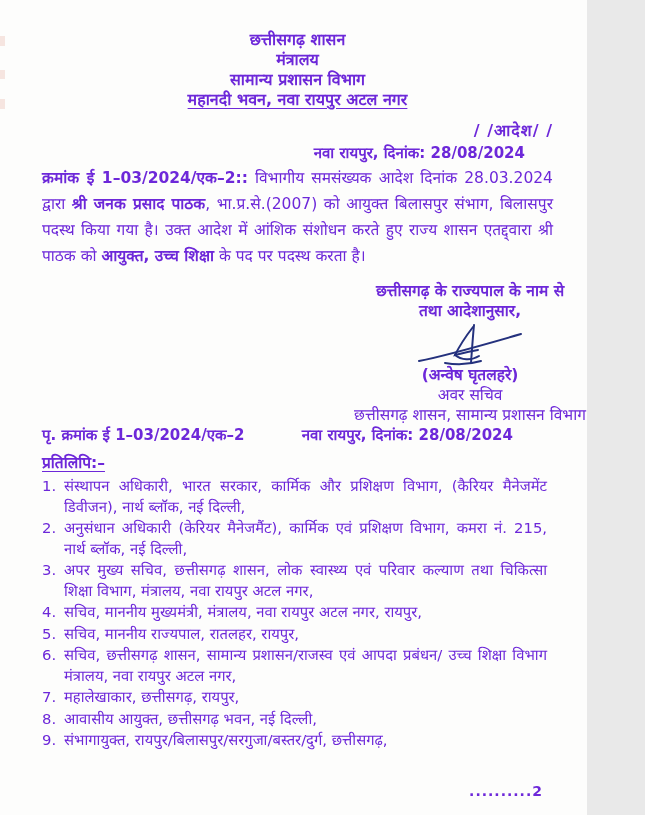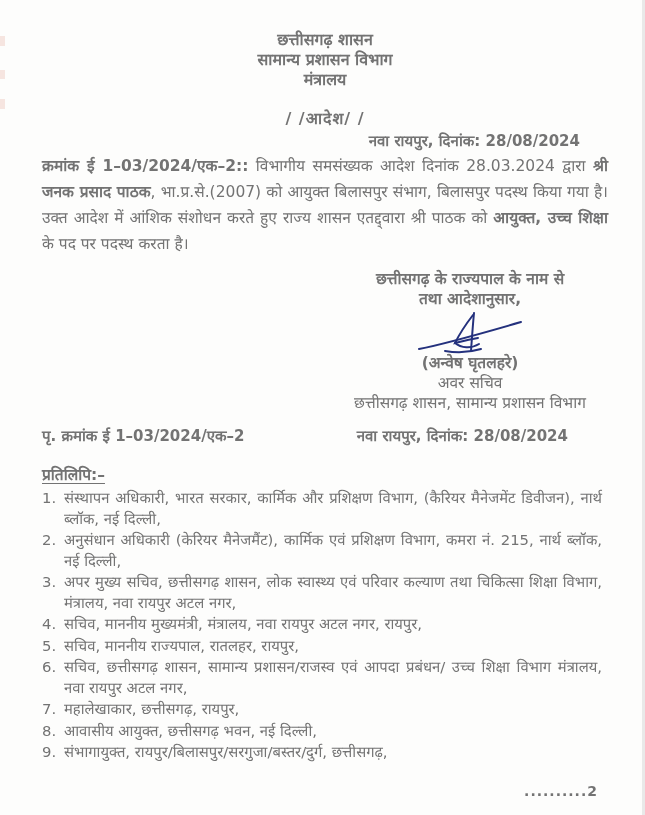--- a/index.html
+++ b/index.html
@@ -3,48 +3,48 @@
 <meta charset="utf-8">
 <style>
   html, body { margin: 0; padding: 0; }
   body {
     width: 645px; height: 815px;
     background: #e9e9e9;
     font-family: "DejaVu Sans", "Liberation Sans", sans-serif;
   }
   .page {
     position: relative;
-    width: 642px; height: 815px;
+    width: 587px; height: 815px;
     background: #fdfdfc;
-    color: #737373;
+    color: #6d28d9;
     overflow: hidden;
     box-sizing: border-box;
     padding: 30px 34px 0 42px;
   }
   
   .header { text-align: center; font-weight: bold; font-size: 16px; line-height: 20px; }
   .header .addr { text-decoration: underline; text-underline-offset: 3px; }
-  .order-title { text-align: center; font-weight: bold; font-size: 16px; line-height: 20px; margin-top: 19px; letter-spacing: 1px; }
+  .order-title { text-align: right; font-weight: bold; font-size: 16px; line-height: 20px; margin-top: 11px; letter-spacing: 1px; }
   .place-date { text-align: right; font-weight: bold; font-size: 15px; line-height: 20px; margin-top: 2px; padding-right: 28px; }
   
   .para {
     font-size: 15.5px; line-height: 26px;
     text-align: justify;
     margin-top: 2px;
   }
   .para b { font-weight: bold; }
   
   .sign-block { width: 360px; margin-left: 248px; margin-top: 12px; text-align: center; }
   .sign-block .auth { font-weight: bold; font-size: 15.5px; line-height: 20px; }
   .sig-wrap { height: 44px; display: flex; align-items: center; justify-content: center; margin-top: 2px; }
   .sign-block .name { font-weight: bold; font-size: 15.5px; line-height: 20px; margin-top: -2px; }
   .sign-block .desig, .sign-block .dept { font-size: 15.5px; line-height: 20px; }
   
-  .endorse-row { display: flex; justify-content: space-between; margin-top: 13px; font-weight: bold; font-size: 15px; line-height: 20px; padding-right: 40px; }
-  .copy-label { font-weight: bold; font-size: 15.5px; line-height: 21px; text-decoration: underline; text-underline-offset: 3px; margin-top: 19px; }
+  .endorse-row { display: flex; justify-content: space-between; font-weight: bold; font-size: 15px; line-height: 20px; padding-right: 40px; }
+  .copy-label { font-weight: bold; font-size: 15.5px; line-height: 21px; text-decoration: underline; text-underline-offset: 3px; margin-top: 8px; }
   
   .copy-list { margin-top: 2px; }
   .copy-item { display: flex; font-size: 14.8px; line-height: 20.5px; margin-bottom: 1px; }
   .copy-num { width: 22px; flex: 0 0 22px; text-align: left; }
   .copy-text { flex: 1; text-align: justify; padding-right: 6px; }
   
   .footer-page { position: absolute; right: 44px; bottom: 16px; font-size: 14px; font-weight: bold; letter-spacing: 1px; }
   
   .scan-mark { position: absolute; left: 0; width: 5px; background: #e8b7ad; opacity: .35; }
   .scan-mark.m1 { top: 36px; height: 10px; }
@@ -55,22 +55,23 @@
 <body>
 
 <div class="page">
 
   <span class="scan-mark m1"></span>
   <span class="scan-mark m2"></span>
   <span class="scan-mark m3"></span>
 
   <div class="header">
     <div>छत्तीसगढ़ शासन</div>
+    <div>मंत्रालय</div>
     <div>सामान्य प्रशासन विभाग</div>
-    <div>मंत्रालय</div>
+    <div class="addr">महानदी भवन, नवा रायपुर अटल नगर</div>
   </div>
 
   <div class="order-title">/ /आदेश/ /</div>
 
   <div class="place-date">नवा रायपुर, दिनांक: 28/08/2024</div>
 
   <div class="para"><b>क्रमांक ई 1–03/2024/एक–2::</b><span> विभागीय समसंख्यक आदेश दिनांक 28.03.2024 द्वारा </span><b>श्री जनक प्रसाद पाठक</b><span>, भा.प्र.से.(2007) को आयुक्त बिलासपुर संभाग, बिलासपुर पदस्थ किया गया है। उक्त आदेश में आंशिक संशोधन करते हुए राज्य शासन एतद्द्वारा श्री पाठक को </span><b>आयुक्त, उच्च शिक्षा</b><span> के पद पर पदस्थ करता है।</span></div>
 
   <div class="sign-block">
     <div class="auth">छत्तीसगढ़ के राज्यपाल के नाम से</div>

